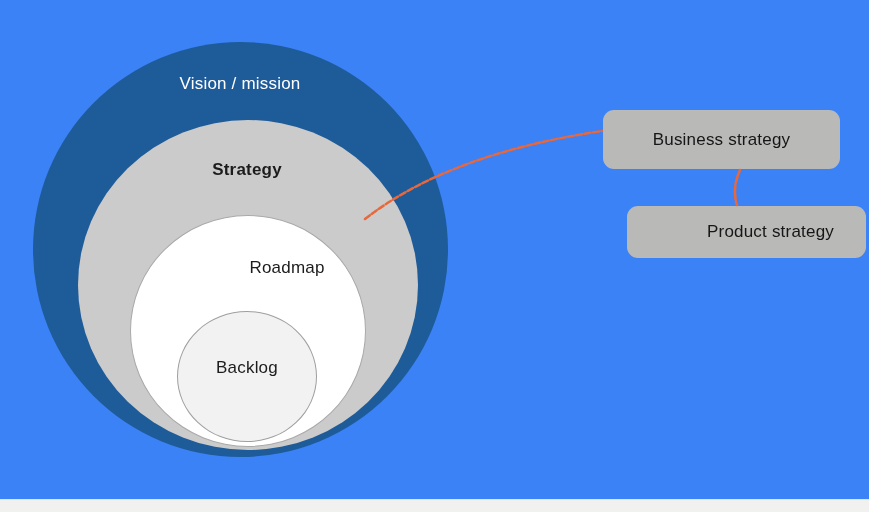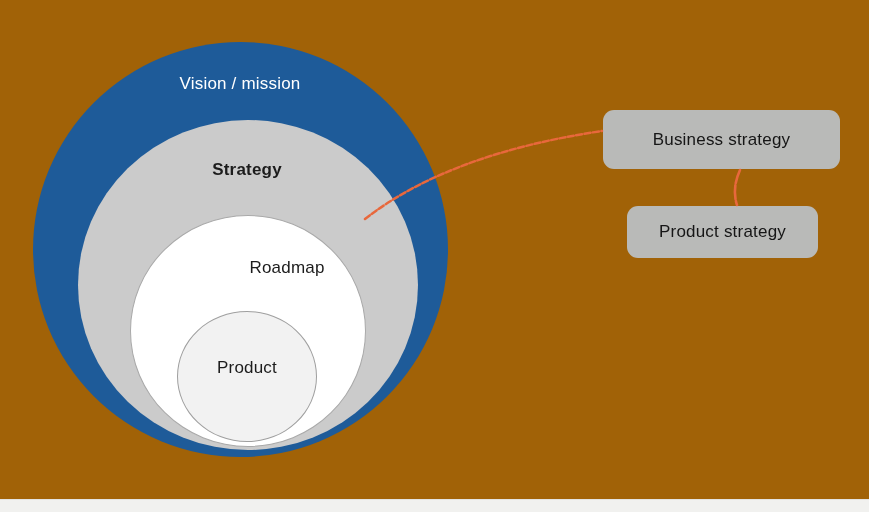--- a/index.html
+++ b/index.html
@@ -5,21 +5,21 @@
   html, body {
     margin: 0;
     padding: 0;
     background: #ffffff;
     font-family: "Liberation Sans", sans-serif;
   }
   .stage {
     position: relative;
     width: 869px;
     height: 512px;
-    background: #a16207;
+    background: #3b82f6;
     overflow: hidden;
   }
   .circle {
     position: absolute;
     border-radius: 50%;
   }
   .circle-vision {
     left: 33px; top: 42px;
     width: 415px; height: 415px;
     background: #1E5B99;
@@ -68,21 +68,21 @@
     letter-spacing: 0.2px;
     color: #161616;
     z-index: 4;
   }
   .box-business {
     left: 603px; top: 110px;
     width: 237px; height: 59px;
   }
   .box-product {
     left: 627px; top: 206px;
-    width: 191px; height: 52px;
+    width: 191px; height: 52px; padding-left: 48px;
   }
   .connector-layer {
     position: absolute;
     left: 0; top: 0;
     width: 869px; height: 512px;
     z-index: 6;
     pointer-events: none;
   }
   .bottom-strip {
     position: absolute;
@@ -100,21 +100,21 @@
 <div class="stage">
 
   <div class="circle circle-vision"></div>
   <div class="circle circle-strategy"></div>
   <div class="circle circle-roadmap"></div>
   <div class="circle circle-backlog"></div>
 
   <div class="circle-label label-vision">Vision / mission</div>
   <div class="circle-label label-strategy">Strategy</div>
   <div class="circle-label label-roadmap">Roadmap</div>
-  <div class="circle-label label-backlog">Product</div>
+  <div class="circle-label label-backlog">Backlog</div>
 
   <div class="side-box box-business">
     <span>Business strategy</span>
   </div>
   <div class="side-box box-product">
     <span>Product strategy</span>
   </div>
 
   <svg class="connector-layer" width="869" height="512" viewBox="0 0 869 512">
     <path d="M 365 219 C 420 176, 500 146, 602 131" fill="none" stroke="#E8683C" stroke-width="2.5" stroke-dasharray="6 2.5" stroke-linecap="round"></path>

